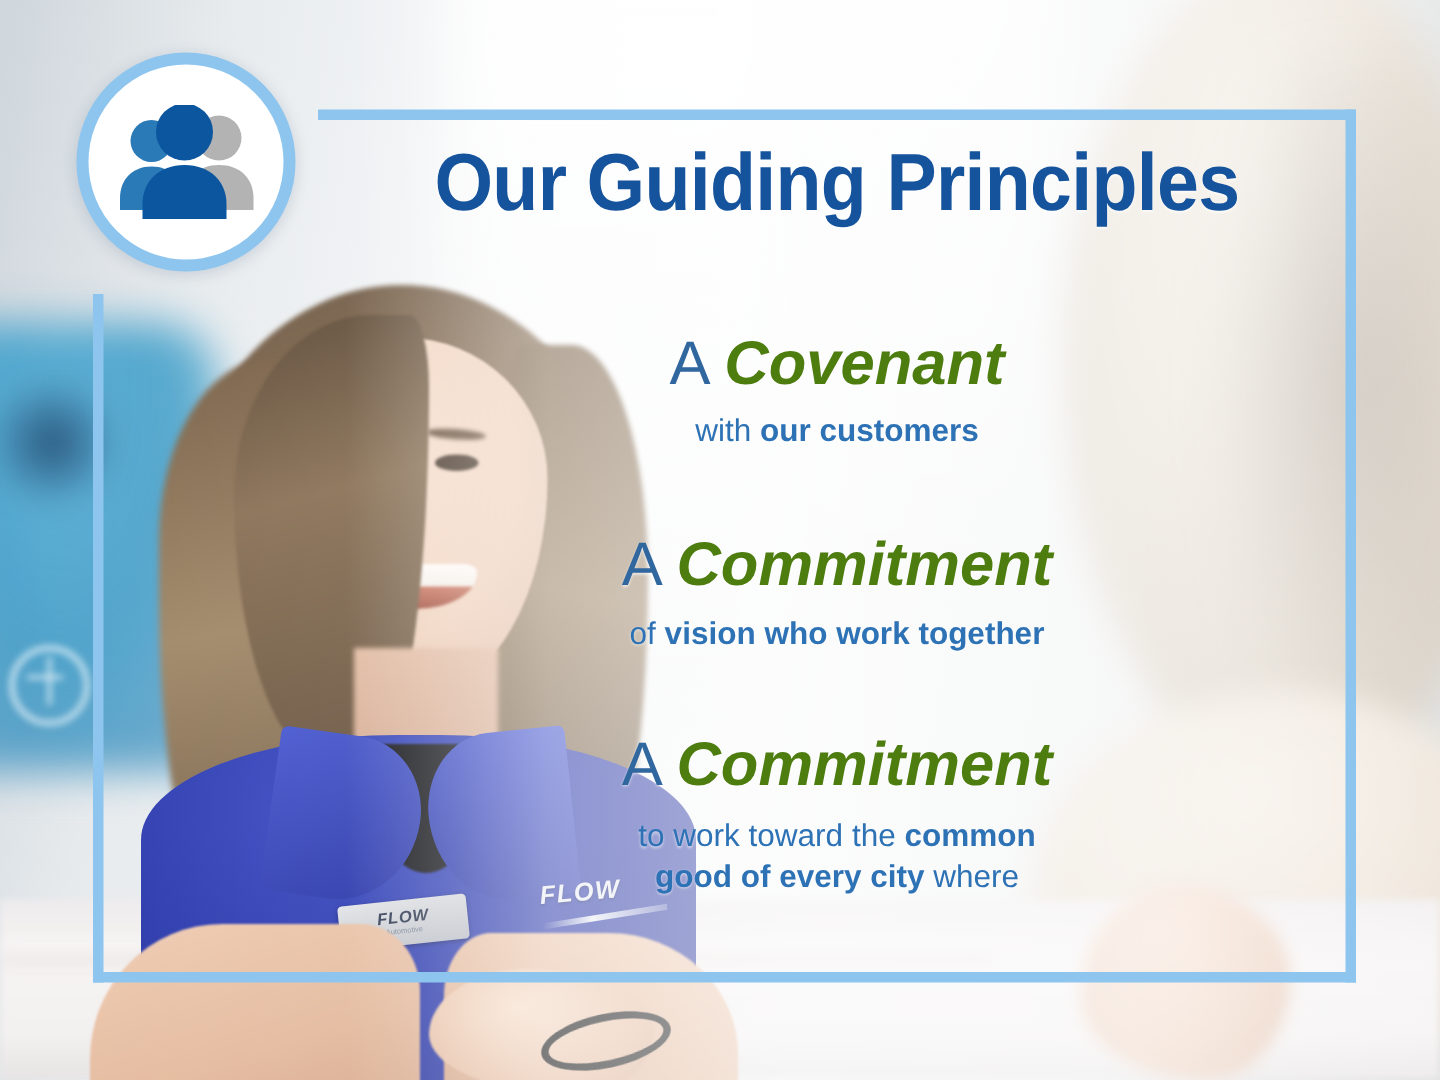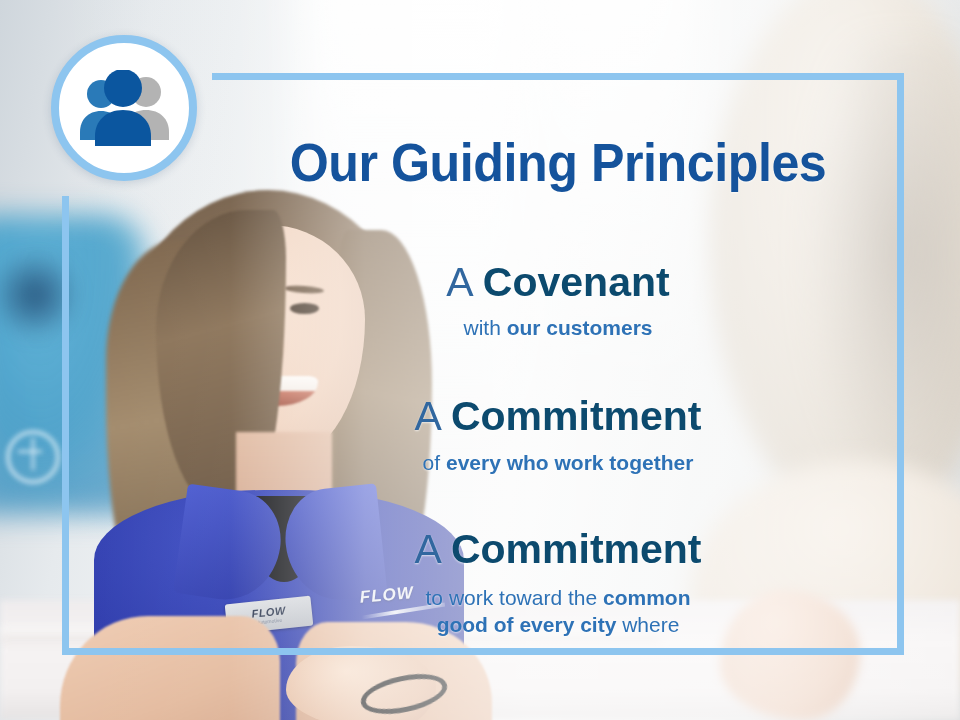--- a/index.html
+++ b/index.html
@@ -276,38 +276,37 @@
     box-sizing: border-box;
     box-shadow: 0 2px 10px rgba(40,70,110,.18);
     display: flex; align-items: center; justify-content: center;
   }
   .medallion svg { display: block; }
 
   
   .content {
     position: absolute; left: 212px; top: 73px; width: 692px; height: 582px;
     text-align: center;
-    margin-top: 40px;
   }
   .title {
     margin: 0; padding-top: 22px;
     font-size: 54px; line-height: 1.02; font-weight: bold;
     color: #15539c;
     letter-spacing: -.5px;
     transform: scaleX(.93);
     text-shadow: 0 1px 2px rgba(255,255,255,.7);
   }
 
   .block { margin-top: 12px; }
   .block-head {
     font-size: 41px; line-height: 1.1; color: #2c6fb5;
     text-shadow: 0 1px 2px rgba(255,255,255,.65);
   }
   .block-head .art { font-weight: normal; color: #31679f; }
-  .block-head .key { font-weight: bold; color: #0c4a6e; }
+  .block-head .key { font-weight: bold; color: #4d7c0f; font-style: italic; }
 
   .block-sub {
     font-size: 21px; line-height: 1.28; color: #2e72b6; font-weight: normal;
     text-shadow: 0 1px 2px rgba(255,255,255,.6);
     margin-top: 7px;
   }
   .block-sub b { font-weight: bold; text-align: center; }
 
   .b1 { padding-top: 58px; }
   .b1 .block-sub { margin-top: 10px; }
@@ -406,21 +405,21 @@
       <div class="block-sub">
         <span class="ln"><span>with </span><b>our customers</b></span>
       </div>
     </div>
 
     <div class="block b2">
       <div class="block-head">
         <span class="art">A </span><span class="key">Commitment</span>
       </div>
       <div class="block-sub">
-        <span class="ln"><span>of </span><b>every who work together</b></span>
+        <span class="ln"><span>of </span><b>vision who work together</b></span>
       </div>
     </div>
 
     <div class="block b3">
       <div class="block-head">
         <span class="art">A </span><span class="key">Commitment</span>
       </div>
       <div class="block-sub">
         <span class="ln"><span>to work toward the </span><b>common</b></span>
         <span class="ln"><b>good of every city</b><span> where</span></span>

